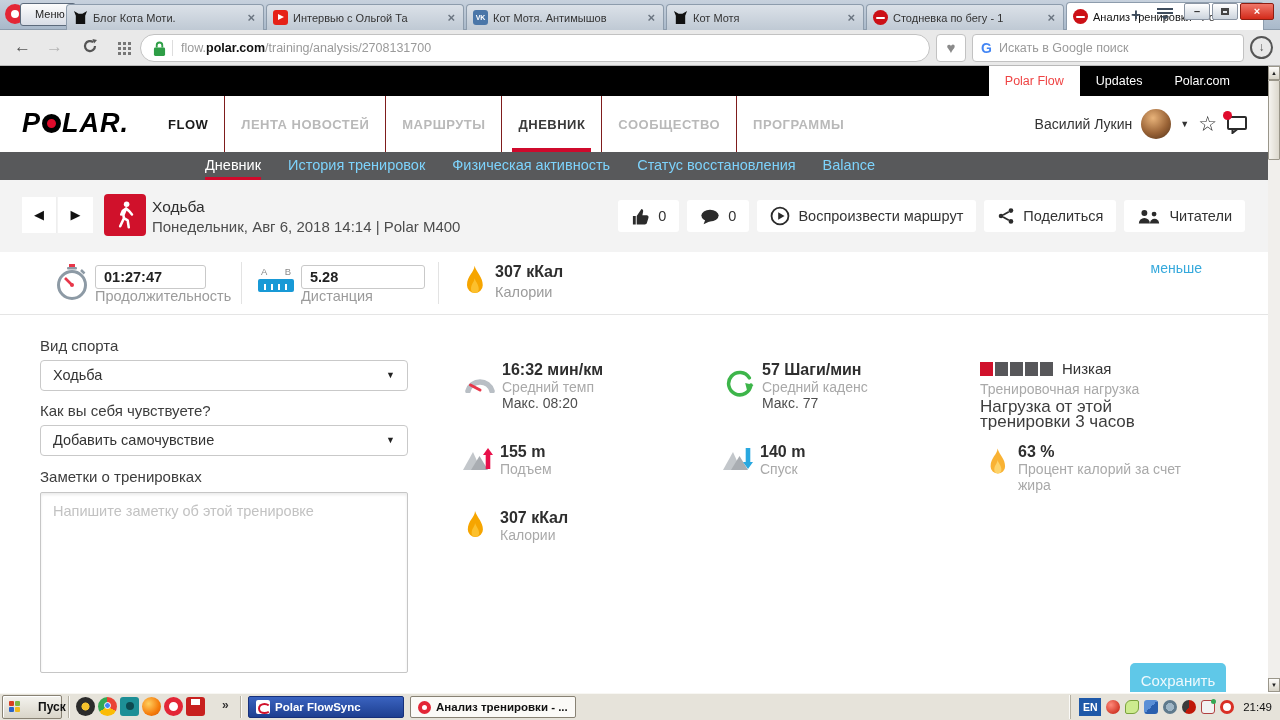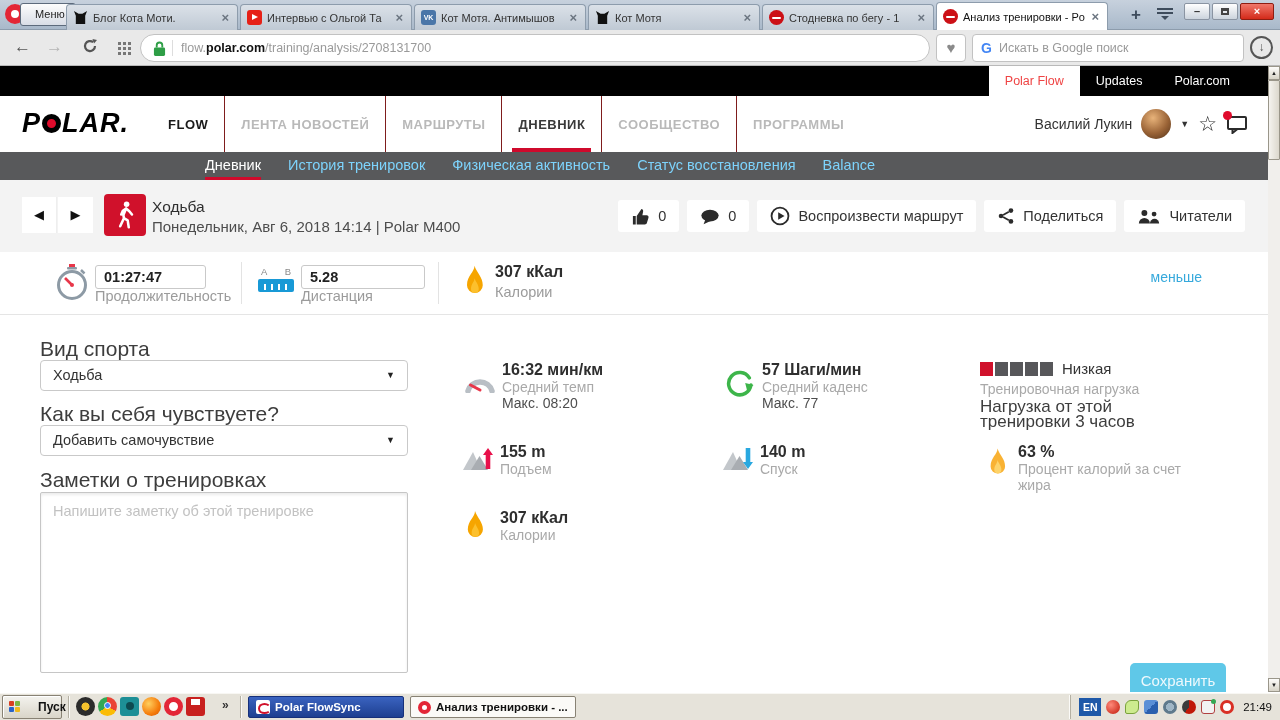--- a/index.html
+++ b/index.html
@@ -8,21 +8,21 @@
   .screen { position:relative; width:1280px; height:720px; overflow:hidden; background:#fff; }
 
   
   .tabbar { position:absolute; left:0; top:0; width:1280px; height:30px;
             background:linear-gradient(#c7d1dd,#a9b9ca); border-bottom:1px solid #8d9cac; }
   .opera-logo { position:absolute; left:5px; top:4px; width:20px; height:20px; border:6px solid #e32636; border-radius:50%; background:#fff; }
   .menu-btn { position:absolute; left:20px; top:3px; height:23px; padding:0 10px 0 14px;
               background:linear-gradient(#fdfdfd,#d9dee6); border:1px solid #5d6b7c; border-radius:3px;
               font-size:11px; color:#222; line-height:21px; }
   .tabs { position:absolute; left:66px; top:2px; display:flex; height:28px; }
-  .tab { width:172px; height:26px; margin-right:2px; margin-top:2px; background:linear-gradient(#dbe1e8,#bfc9d4);
+  .tab { width:198px; height:26px; margin-right:2px; margin-top:2px; background:linear-gradient(#dbe1e8,#bfc9d4);
          border:1px solid #8d9cac; border-bottom:none; border-radius:4px 4px 0 0;
          display:flex; align-items:center; padding:0 6px; font-size:11px; color:#333; position:relative; }
   .tab.active { background:#fff; height:28px; margin-top:0; color:#111; }
   .tab .t-title { flex:1; white-space:nowrap; overflow:hidden; margin-left:5px; }
   .tab .t-close { color:#6b7580; font-size:13px; font-weight:bold; padding:0 2px; }
   .favicon { width:15px; height:15px; flex:0 0 15px; position:relative; }
   .fav-yt { background:#e62117; border-radius:3px; }
   .fav-yt::after { content:""; position:absolute; left:5px; top:4px; border-left:6px solid #fff; border-top:3.5px solid transparent; border-bottom:3.5px solid transparent; }
   .fav-vk { background:#4a76a8; border-radius:3px; color:#fff; font-size:7px; font-weight:bold; text-align:center; line-height:15px; }
   .fav-red { background:#cc1016; border-radius:50%; }
@@ -92,29 +92,29 @@
   .act-title { position:absolute; left:152px; top:18px; font-size:15.5px; color:#2f2f2f; }
   .act-date { position:absolute; left:152px; top:38px; font-size:15px; color:#4d4d4d; }
   .act-buttons { position:absolute; right:23px; top:20px; display:flex; gap:8px; }
   .act-btn { height:32px; background:#fff; border-radius:3px; display:flex; align-items:center; gap:8px; padding:0 13px; font-size:14.5px; color:#333; }
 
   
   .summary { position:absolute; left:0; top:252px; width:1268px; height:63px; background:#fff; border-bottom:1px solid #e5e5e5; }
   .sum-sep { position:absolute; top:10px; width:1px; height:42px; background:#e3e3e3; }
   .sum-input { position:absolute; top:13px; height:24px; border:1px solid #c9c9c9; border-radius:3px; font-weight:bold; font-size:14.5px; color:#222; padding:0 8px; font-family:inherit; outline:none; }
   .sum-label { position:absolute; top:36px; font-size:14.5px; color:#9b9b9b; }
-  .less-link { position:absolute; right:66px; top:17px; font-size:14px; color:#36a9dc; }
+  .less-link { position:absolute; right:66px; top:8px; font-size:14px; color:#36a9dc; }
   .ab-ruler { position:absolute; left:258px; top:14px; width:36px; }
   .ab-letters { font-size:9.5px; color:#8a8a8a; display:flex; justify-content:space-between; padding:0 3px 2px; }
   .ruler-bar { width:36px; height:13px; background:#1899d6; border-radius:2px; position:relative; }
   .ruler-bar i { position:absolute; bottom:2px; width:2px; height:6px; background:#fff; }
 
   
   .content { position:absolute; left:0; top:315px; width:1268px; height:377px; background:#fff; }
-  .fld-label { position:absolute; font-size:21px; color:#3d3d3d; }
+  .fld-label { position:absolute; font-size:15px; color:#3d3d3d; }
   .selectbox { position:absolute; left:40px; width:368px; height:31px; border:1px solid #c9c9c9; border-radius:4px; background:#fff; font-size:14.5px; color:#333; line-height:29px; padding:0 12px; }
   .selectbox .caret { position:absolute; right:12px; top:0; font-size:9px; color:#222; }
   .notes-area { position:absolute; left:40px; top:177px; width:368px; height:181px; border:1px solid #c6c6c6; border-radius:2px; box-shadow:inset 0 2px 3px rgba(0,0,0,.08); font-family:inherit; font-size:14.5px; padding:10px 12px; color:#333; resize:none; outline:none; }
   .notes-area::placeholder { color:#c2c2c2; }
 
   .stat { position:absolute; }
   .stat .ic { position:absolute; }
   .stat .tx { margin-left:37px; }
   .stat .v { font-size:16px; font-weight:bold; color:#2e2e2e; line-height:18px; }
   .stat .l { font-size:14px; color:#a9a9a9; line-height:16px; }

